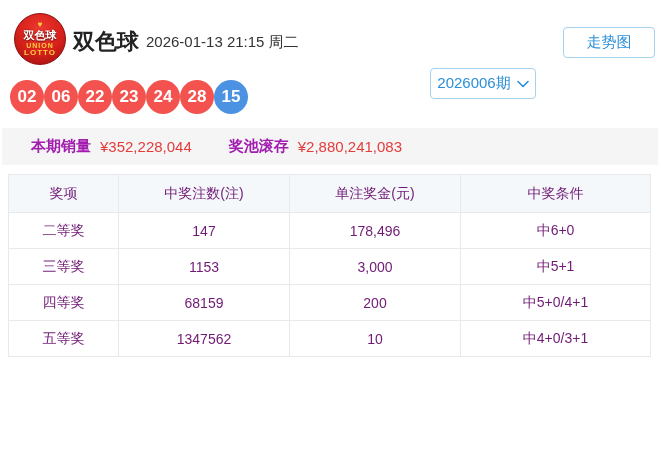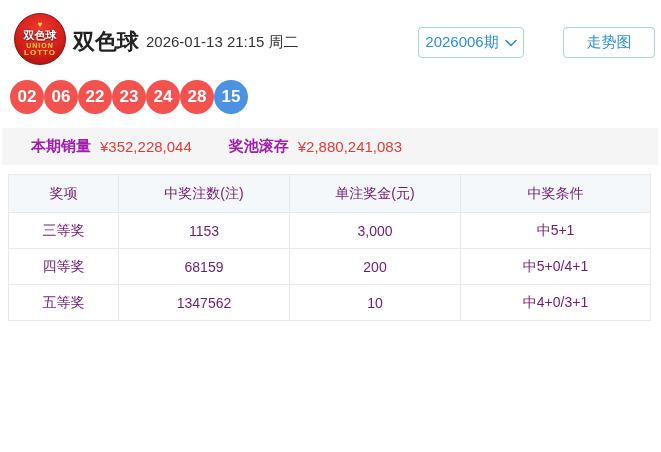--- a/index.html
+++ b/index.html
@@ -27,21 +27,21 @@
   .logo-en1{color:#ffd23e;font-size:7px;font-weight:bold;letter-spacing:1px;margin-top:1px;}
   .logo-en2{color:#ffd23e;font-size:8px;font-weight:bold;letter-spacing:1px;}
   .page-title{position:absolute;left:73px;top:27px;font-size:22px;font-weight:bold;color:#222;}
   .draw-datetime{position:absolute;left:146px;top:33px;font-size:15px;color:#333;}
   .btn{
     position:absolute;top:27px;height:31px;background:#fff;
     border:1px solid var(--btn-border);border-radius:4px;color:var(--accent-blue);
     font-size:15px;font-family:inherit;display:flex;align-items:center;
     justify-content:center;cursor:pointer;gap:6px;
   }
-  .issue-btn{left:418px;width:106px;}
+  .issue-btn{left:430px;width:106px;margin-top:41px;}
   .trend-btn{left:563px;width:92px;}
   .chev{width:12px;height:8px;display:block;}
   
   .balls{position:absolute;left:10px;top:80px;display:flex;}
   .ball{
     width:34px;height:34px;border-radius:50%;color:#fff;font-size:17px;
     font-weight:bold;display:flex;align-items:center;justify-content:center;
   }
   .ball.red{background:var(--red-ball);}
   .ball.blue{background:var(--blue-ball);}
@@ -127,20 +127,26 @@
         <th>中奖注数(注)</th>
 
         <th>单注奖金(元)</th>
 
         <th>中奖条件</th>
       </tr>
   </thead>
   <tbody>
 
 
+      <tr>
+        <td>二等奖</td>
+        <td>147</td>
+        <td>178,496</td>
+        <td>中6+0</td>
+      </tr>
 
       <tr>
         <td>三等奖</td>
         <td>1153</td>
         <td>3,000</td>
         <td>中5+1</td>
       </tr>
 
       <tr>
         <td>四等奖</td>

